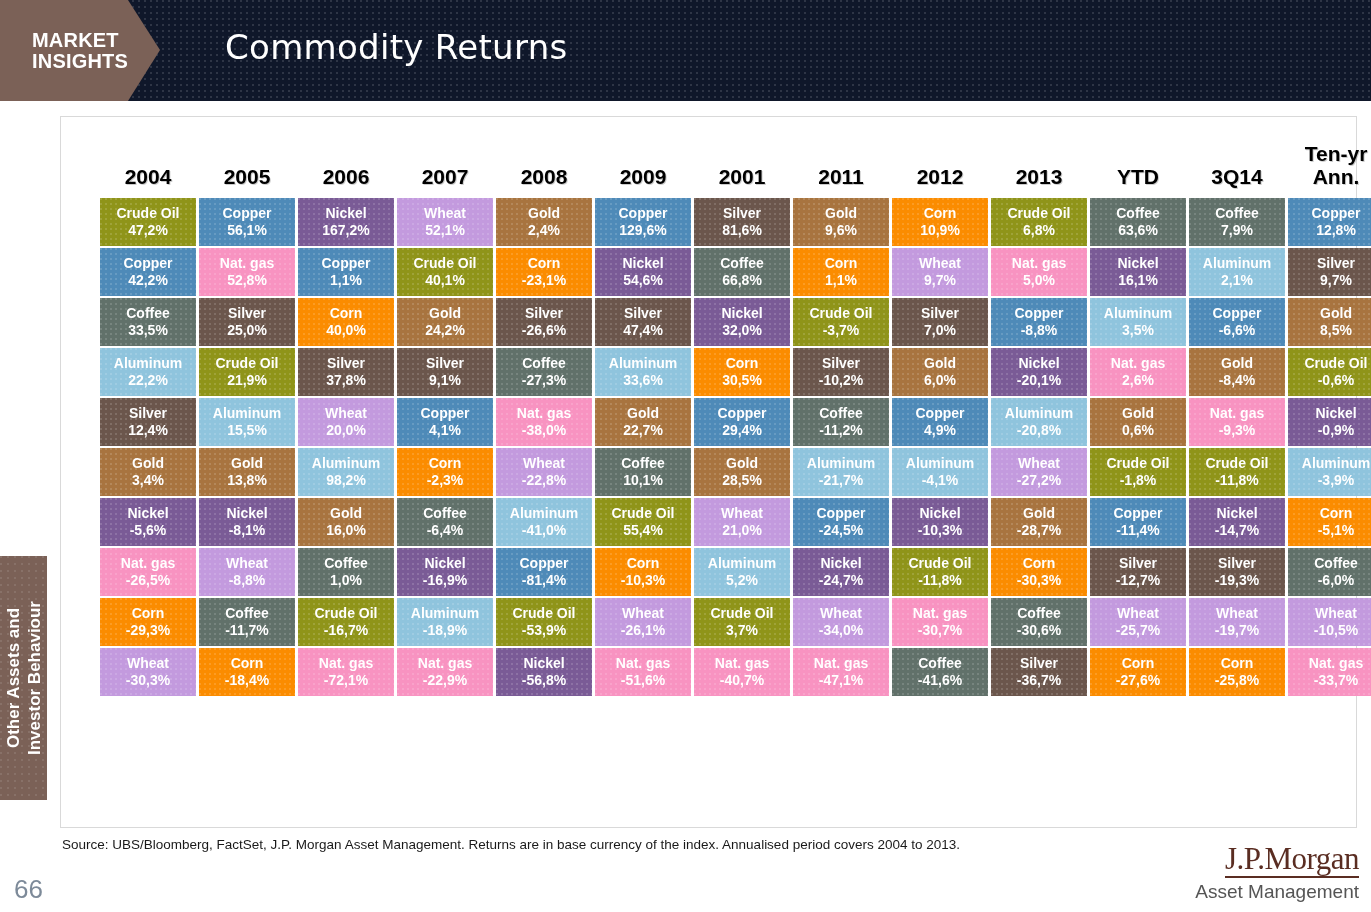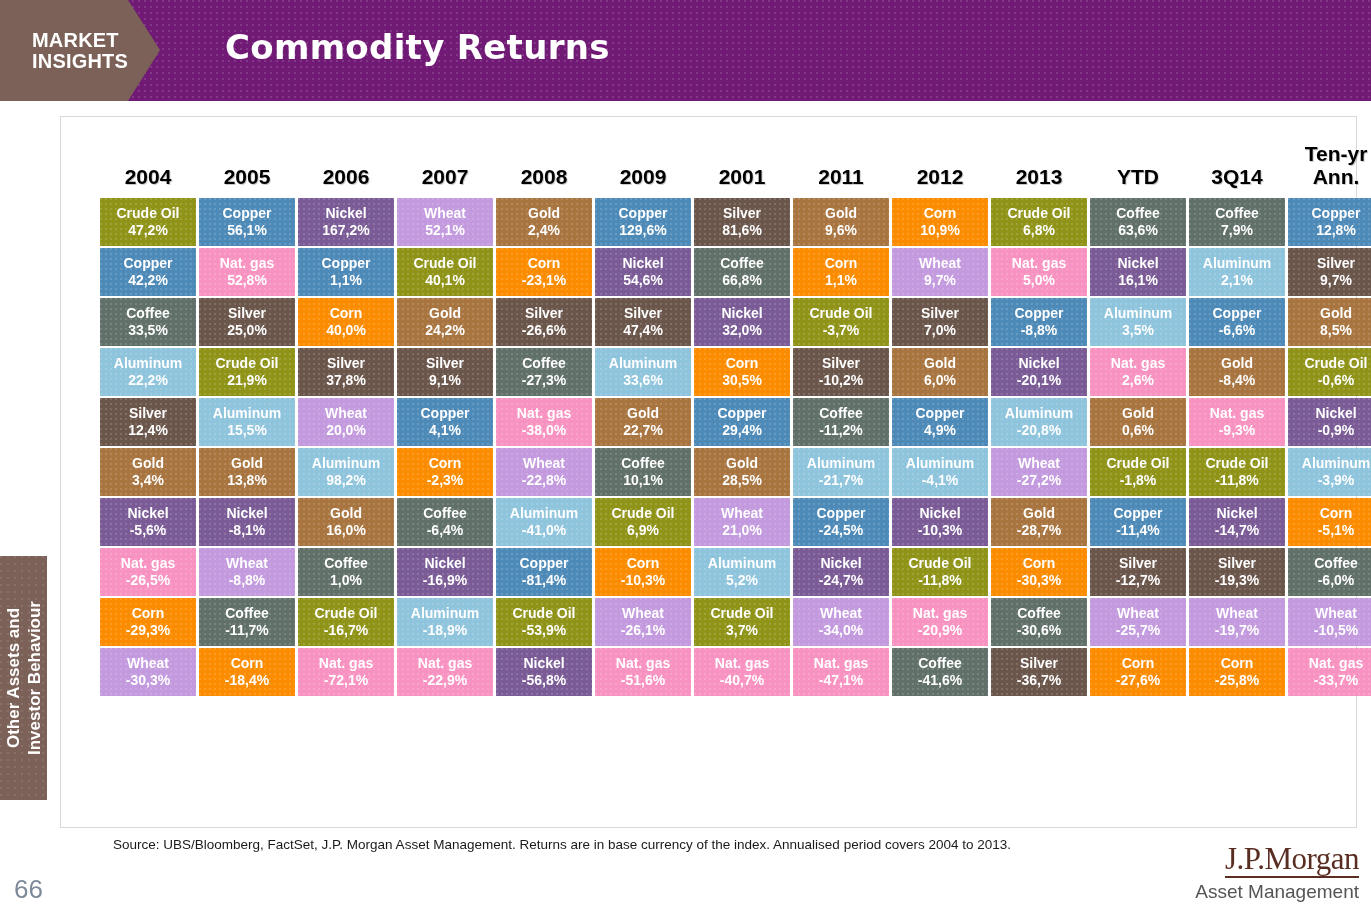--- a/index.html
+++ b/index.html
@@ -7,21 +7,21 @@
     width:1371px;height:912px;
     background:#ffffff;
     font-family:"Liberation Sans", sans-serif;
     overflow:hidden;
     position:relative;
   }
 
   
   .banner{
     position:absolute;left:0;top:0;width:1371px;height:101px;
-    background:#701a75;
+    background:#0f172a;
   }
   .banner-texture{
     position:absolute;inset:0;
     background-image:radial-gradient(circle at 1px 1px, rgba(255,255,255,.13) 1px, transparent 0);
     background-size:6px 6px;
     pointer-events:none;
   }
   .brand-tab{
     position:absolute;left:0;top:0;width:160px;height:101px;
     background:#7b6157;
@@ -29,21 +29,21 @@
     display:flex;flex-direction:column;justify-content:center;
     padding-left:32px;box-sizing:border-box;
   }
   .brand-line{
     color:#ffffff;font-weight:bold;font-size:20px;line-height:21px;
     letter-spacing:.2px;
   }
   .banner-title{
     position:absolute;left:225px;top:0;height:93px;
     display:flex;align-items:center;
-    color:#ffffff;font-size:34px;font-weight:700;
+    color:#ffffff;font-size:34px;font-weight:400;
     font-family:"DejaVu Sans", sans-serif;
     letter-spacing:.3px;
   }
 
   
   .side-tab{
     position:absolute;left:0;top:556px;width:47px;height:244px;
     background:#7b6157;
     display:flex;align-items:center;justify-content:center;
   }
@@ -100,21 +100,20 @@
   .cell .nm{font-size:14px;font-weight:bold;line-height:17px;position:relative;z-index:1;}
   .cell .vl{font-size:14px;font-weight:bold;line-height:17px;position:relative;z-index:1;}
 
   
 
   
   .footer{
     position:absolute;left:62px;top:836px;width:1000px;
     font-size:13.5px;line-height:18px;color:#1a1a1a;
     font-family:"Liberation Sans", sans-serif;
-    text-align:center;
   }
   .footer .ital{font-style:italic;}
   .page-num{
     position:absolute;left:14px;top:874px;
     font-size:26px;color:#7d8a99;
     font-family:"Liberation Sans", sans-serif;
   }
   .logo{
     position:absolute;right:12px;top:842px;width:215px;text-align:right;
   }
@@ -677,21 +676,21 @@
           </td>
           <td>
             <div class="cell" style="background: rgb(143, 196, 221);">
               <div class="nm">Aluminum</div>
               <div class="vl">-41,0%</div>
             </div>
           </td>
           <td>
             <div class="cell" style="background: rgb(143, 148, 25);">
               <div class="nm">Crude Oil</div>
-              <div class="vl">6,9%</div>
+              <div class="vl">55,4%</div>
             </div>
           </td>
           <td>
             <div class="cell" style="background: rgb(195, 154, 222);">
               <div class="nm">Wheat</div>
               <div class="vl">21,0%</div>
             </div>
           </td>
           <td>
             <div class="cell" style="background: rgb(78, 138, 184);">
@@ -855,21 +854,21 @@
           </td>
           <td>
             <div class="cell" style="background: rgb(195, 154, 222);">
               <div class="nm">Wheat</div>
               <div class="vl">-34,0%</div>
             </div>
           </td>
           <td>
             <div class="cell" style="background: rgb(248, 147, 193);">
               <div class="nm">Nat. gas</div>
-              <div class="vl">-20,9%</div>
+              <div class="vl">-30,7%</div>
             </div>
           </td>
           <td>
             <div class="cell" style="background: rgb(97, 113, 106);">
               <div class="nm">Coffee</div>
               <div class="vl">-30,6%</div>
             </div>
           </td>
           <td>
             <div class="cell" style="background: rgb(195, 154, 222);">

